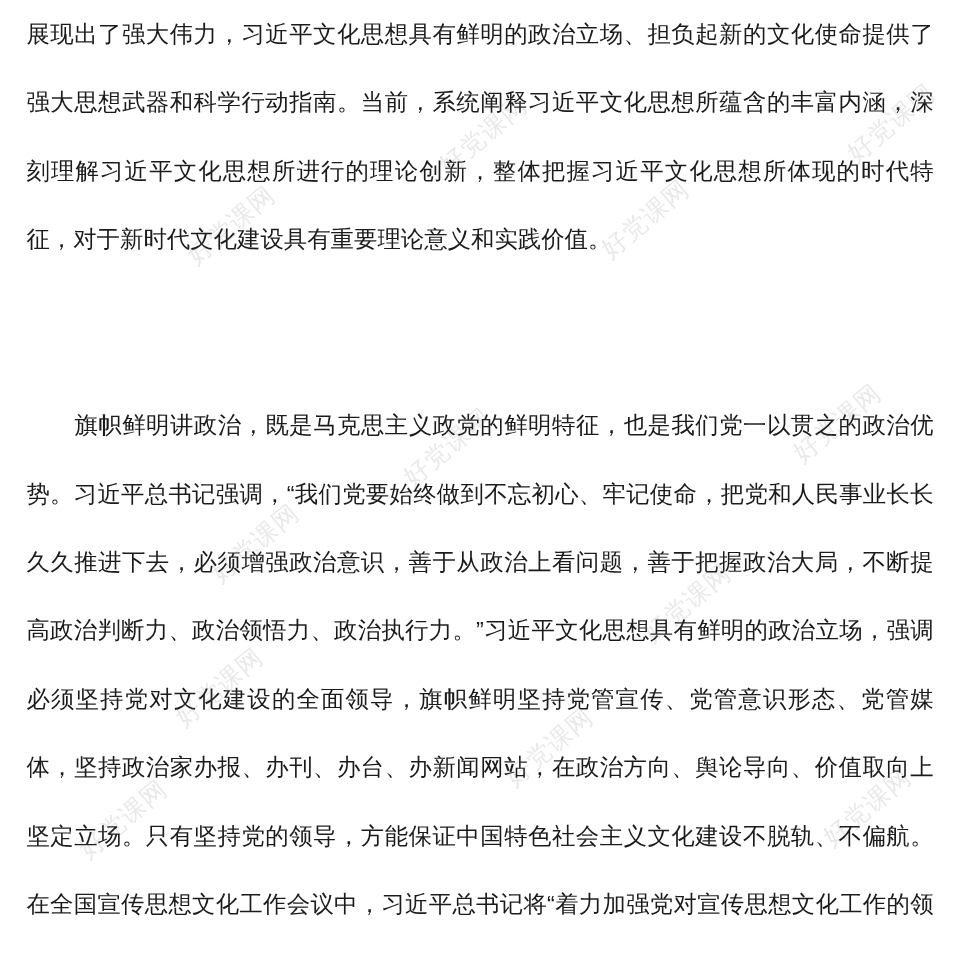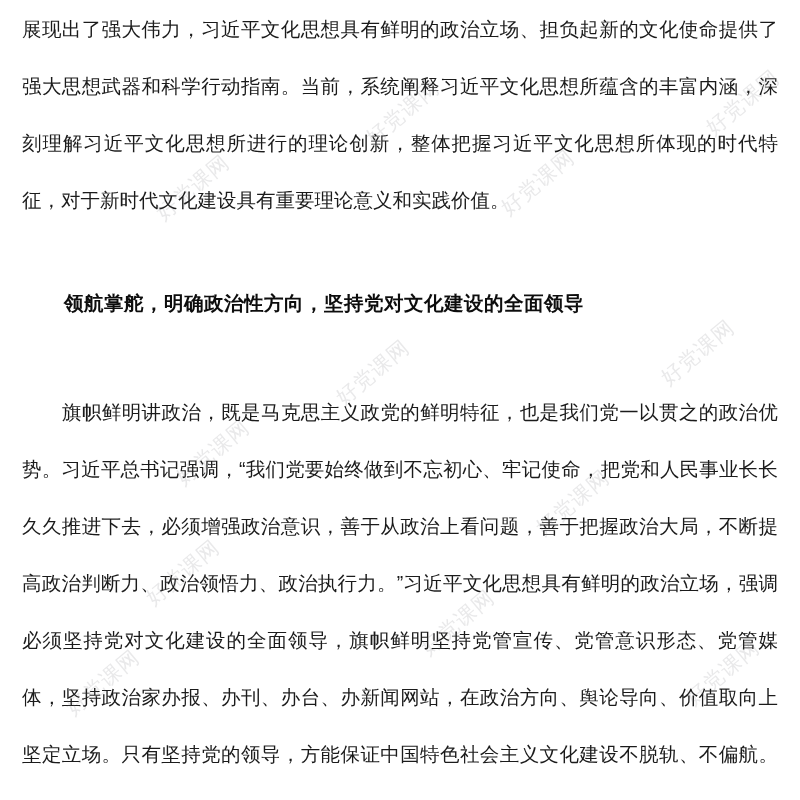--- a/index.html
+++ b/index.html
@@ -108,20 +108,19 @@
       <div class="wm" style="left: 60px; top: 700px; color: rgba(120, 120, 125, 0.16);">好党课网</div>
     </div>
 
   <div id="doc-body">
     <div id="top-spacer"></div>
 
     <p class="para first">展现出了强大伟力，习近平文化思想具有鲜明的政治立场、担负起新的文化使命提供了强大思想武器和科学行动指南。当前，系统阐释习近平文化思想所蕴含的丰富内涵，深刻理解习近平文化思想所进行的理论创新，整体把握习近平文化思想所体现的时代特征，对于新时代文化建设具有重要理论意义和实践价值。</p>
 
     <div class="gap-sm"></div>
 
-    <p class="heading">领航掌舵，明确政治性方向，坚持党对文化建设的全面领导</p>
 
     <div class="gap-md"></div>
 
     <p class="para indent">旗帜鲜明讲政治，既是马克思主义政党的鲜明特征，也是我们党一以贯之的政治优势。习近平总书记强调，“我们党要始终做到不忘初心、牢记使命，把党和人民事业长长久久推进下去，必须增强政治意识，善于从政治上看问题，善于把握政治大局，不断提高政治判断力、政治领悟力、政治执行力。”习近平文化思想具有鲜明的政治立场，强调必须坚持党对文化建设的全面领导，旗帜鲜明坚持党管宣传、党管意识形态、党管媒体，坚持政治家办报、办刊、办台、办新闻网站，在政治方向、舆论导向、价值取向上坚定立场。只有坚持党的领导，方能保证中国特色社会主义文化建设不脱轨、不偏航。在全国宣传思想文化工作会议中，习近平总书记将“着力加强党对宣传思想文化工作的领导”置于“七个着力”之首，进一步凸显了党在宣传思想文化工作中“掌舵者”和“定盘星”的地位。</p>
   </div>
 
 </div>
 
 </body></html>

